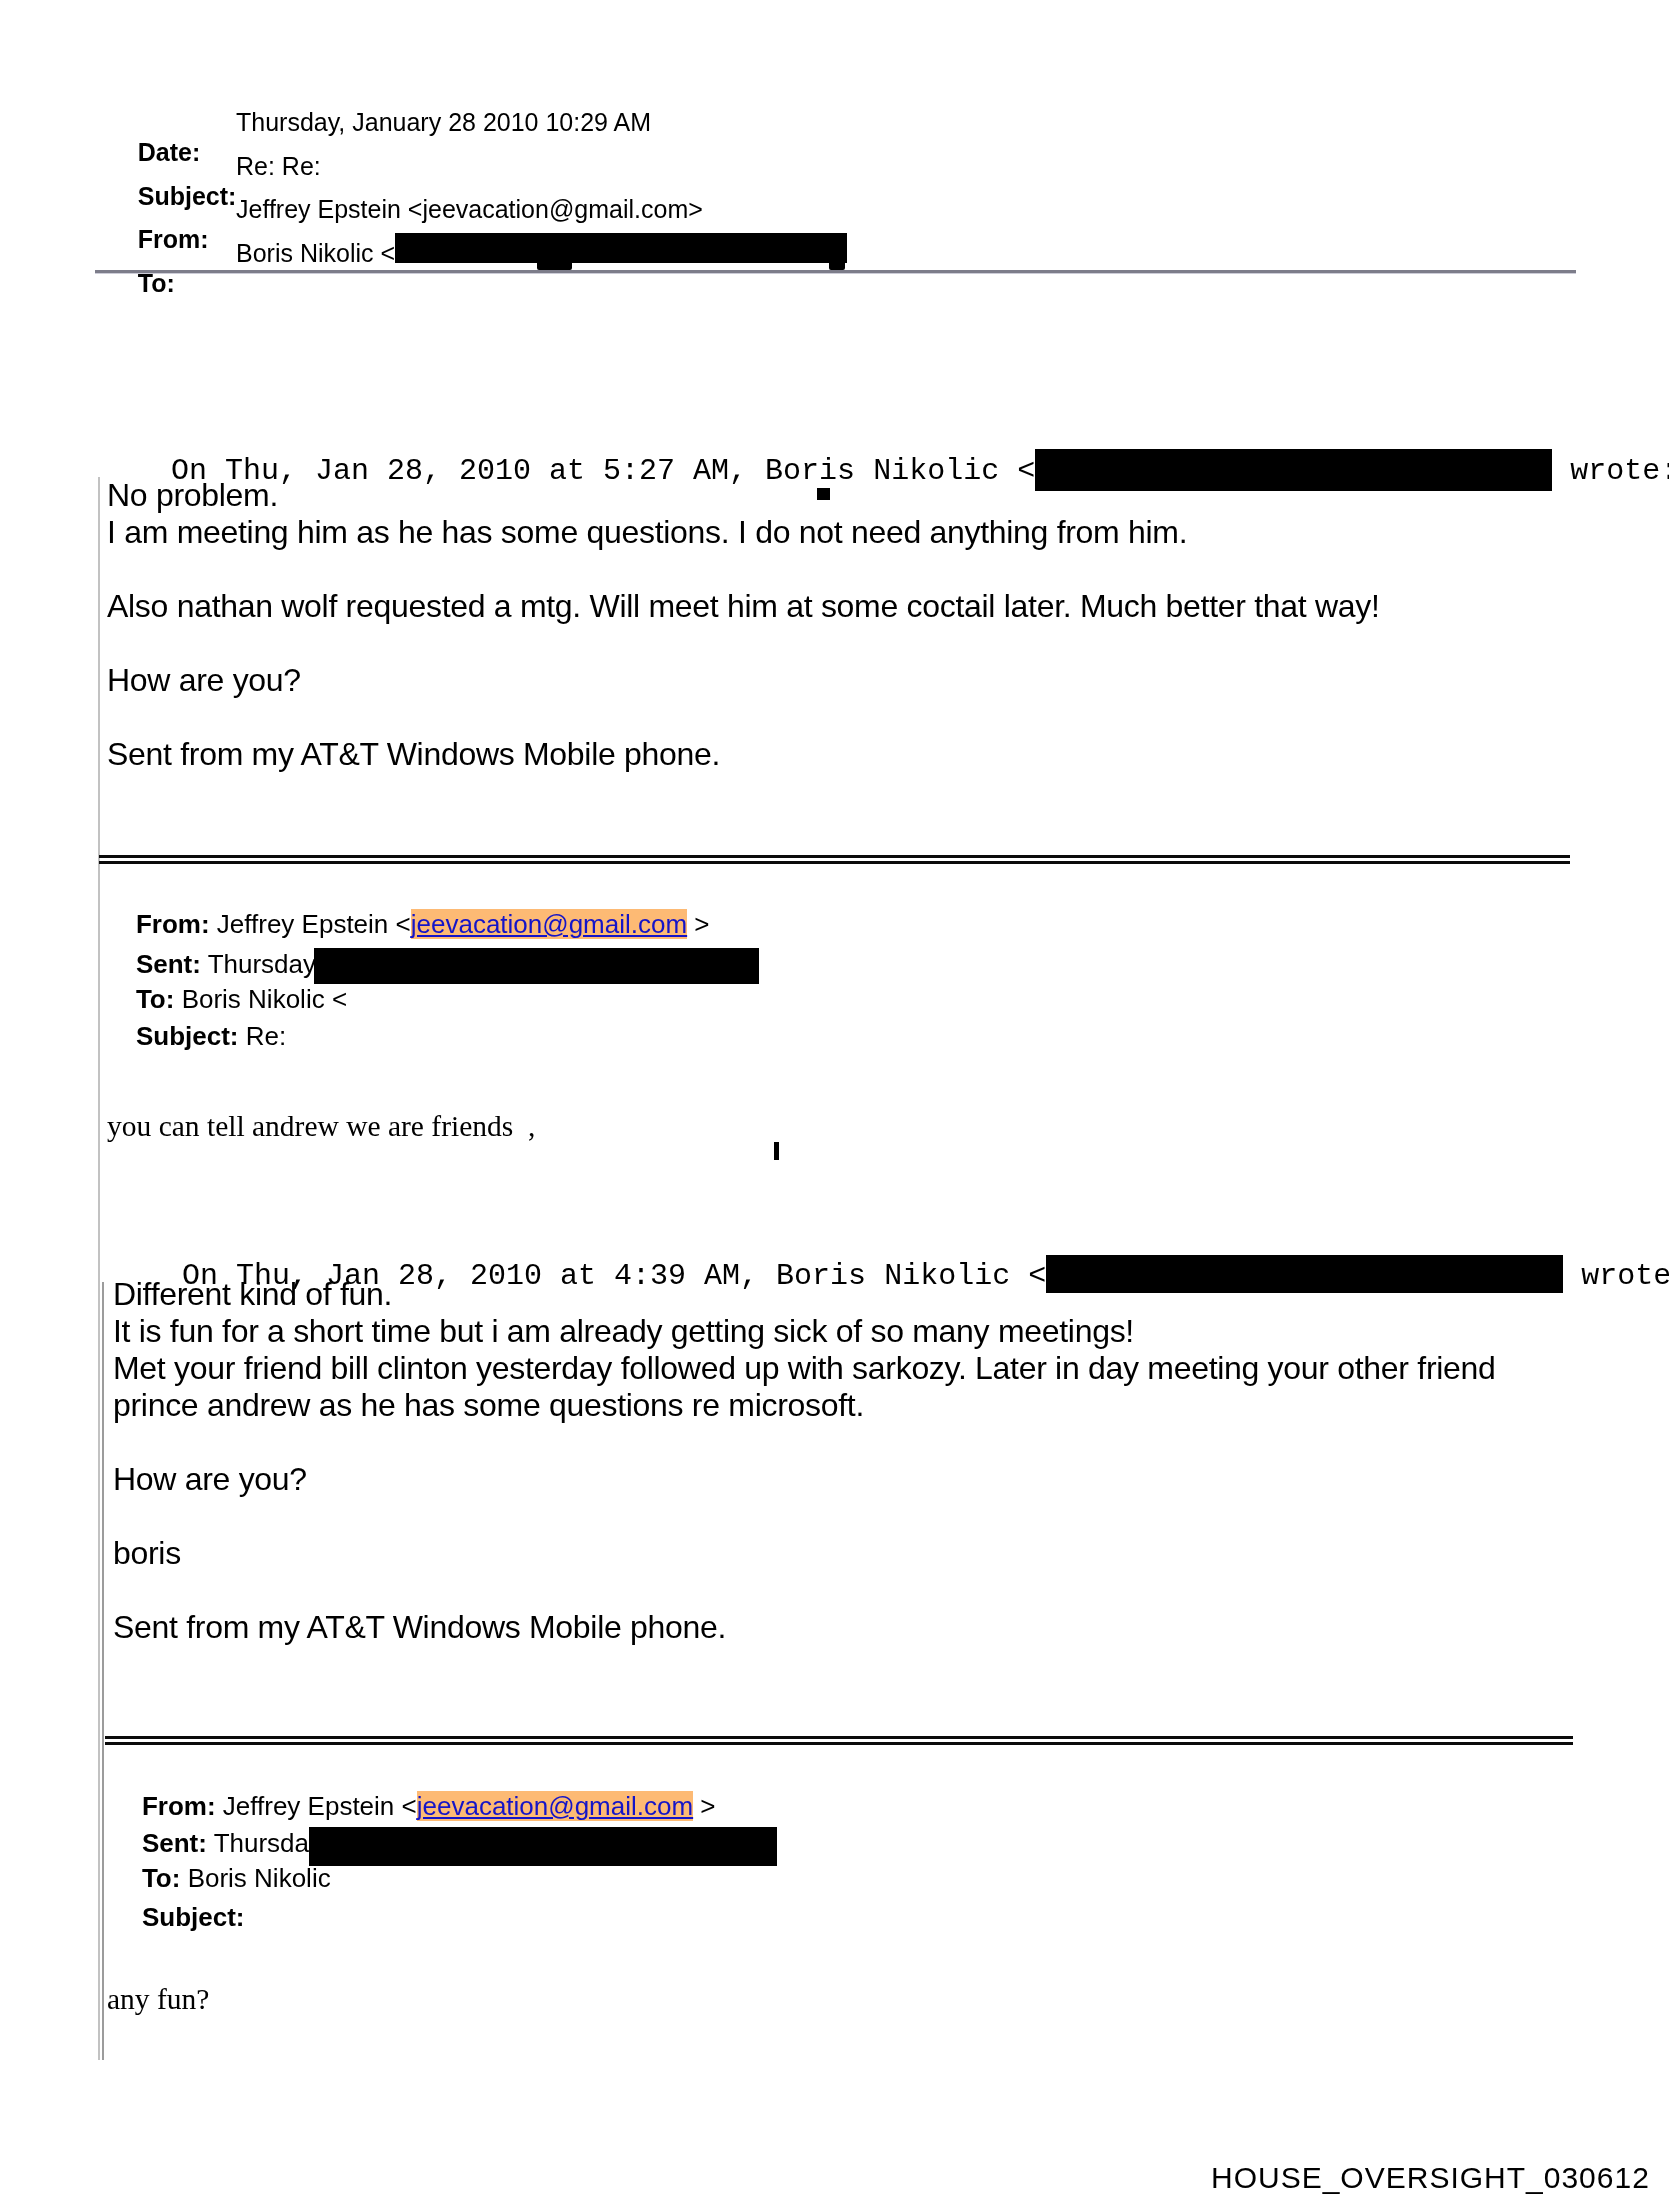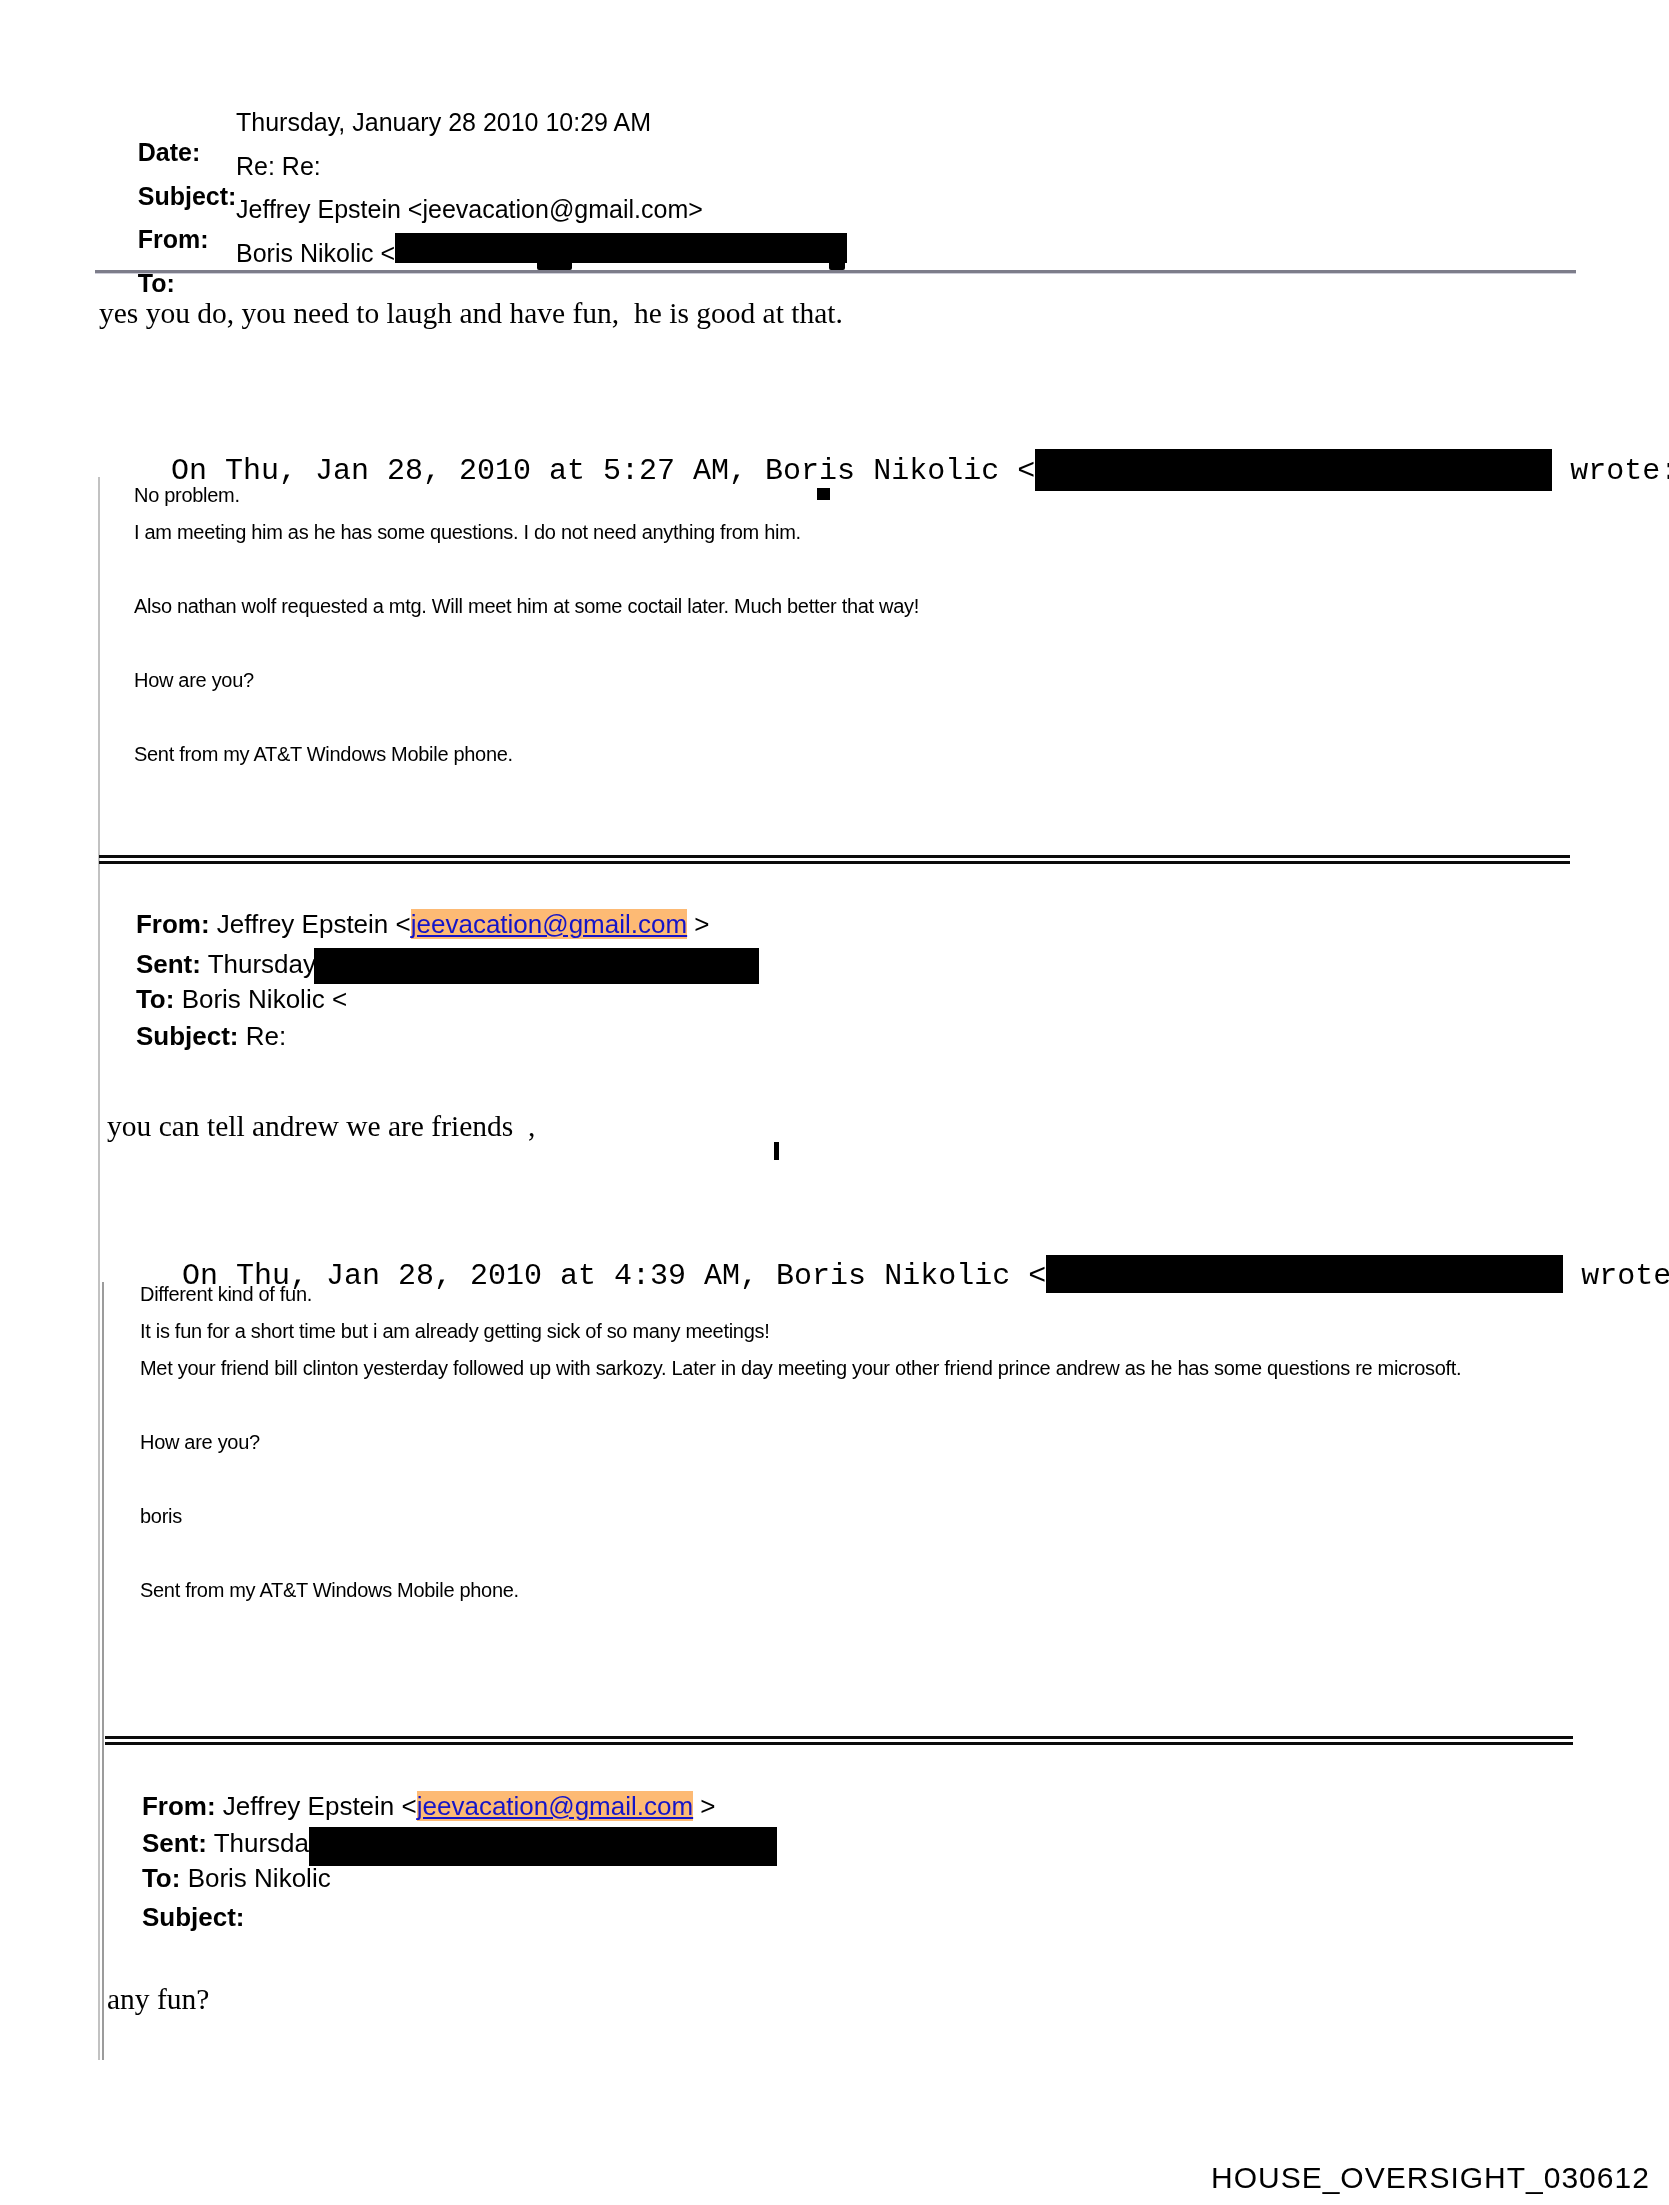--- a/index.html
+++ b/index.html
@@ -12,21 +12,21 @@
   .h1line .lbl{font-weight:bold; display:inline-block;}
   .h1line .val{position:absolute; left:126px; top:0; white-space:pre;}
   
   .sep1{position:absolute; height:2.6px; background:#7d7d8a; border-bottom:1.3px solid #cdcdd8;}
   
   .msg{position:absolute; font-size:29.5px; line-height:37px; white-space:pre-wrap; font-family:"Liberation Serif", serif;}
   
   .attr{position:absolute; font-family:Liberation Mono, monospace; font-size:30px; line-height:47px; white-space:pre;}
   .attr .redact-inline{display:inline-block; background:#000;}
   
-  .qblock{position:absolute; font-size:20px; line-height:37px; letter-spacing:-0.3px; white-space:pre-wrap;margin-left:27px;}
+  .qblock{position:absolute; font-size:32px; line-height:37px; letter-spacing:-0.3px; white-space:pre-wrap;}
   .qblock .qline{min-height:37px;}
   
   .vbar{position:absolute; width:2px;}
   
   .dsep{position:absolute; height:9.2px; box-sizing:border-box; border-top:3.3px solid #0a0a0a; border-bottom:3.3px solid #0a0a0a;}
   
   .h23line{position:absolute; font-size:26px; line-height:31px; white-space:pre;}
   .h23line b{font-weight:bold;}
   .maillink{color:#1414c8; text-decoration:underline; background:#fdba74; cursor:pointer;}
   
@@ -55,21 +55,20 @@
   <div class="h1line" style="top:238px;">
     <span class="lbl">To:</span>
     <span class="val">Boris Nikolic &lt;</span>
   </div>
   <div class="redact" style="left:395px; top:233px; width:452px; height:30px;"></div>
   <div class="mark" style="left:537px; top:261px; width:35px; height:8.5px;"></div>
   <div class="mark" style="left:829px; top:260px; width:15.7px; height:9.8px;"></div>
 
   <div class="sep1" style="left:95px; top:270px; width:1481px;"></div>
 
-  <div class="msg" style="left:99px; top:295px;">yes you do, you need to laugh and have fun,  he is good at that.</div>
 
   <div class="attr" style="left:99px; top:401px;">
     <span>On Thu, Jan 28, 2010 at 5:27 AM, Boris Nikolic &lt;</span><span class="redact-inline" style="width:517px; height:42px; vertical-align:-11.8px;"></span><span> wrote:</span>
   </div>
 
   <div class="vbar" style="left:98px; top:477px; height:1583px; background:#c2c2c2;"></div>
   <div class="vbar" style="left:102px; top:1282px; height:778px; background:#9c9c9c;"></div>
 
   <div class="qblock" style="left:107px; top:477px; width:1473px;"><div class="qline">No problem.</div><div class="qline">I am meeting him as he has some questions. I do not need anything from him.</div><div class="qline">&nbsp;</div><div class="qline">Also nathan wolf requested a mtg. Will meet him at some coctail later. Much better that way!</div><div class="qline">&nbsp;</div><div class="qline">How are you?</div><div class="qline">&nbsp;</div><div class="qline">Sent from my AT&amp;T Windows Mobile phone.</div></div>
   <div class="redact" style="left:817px; top:488px; width:13px; height:11.8px;"></div>

